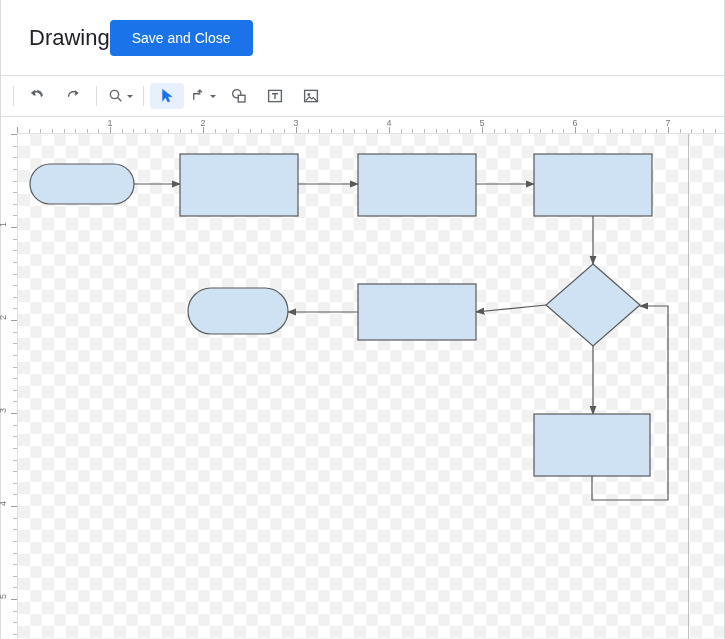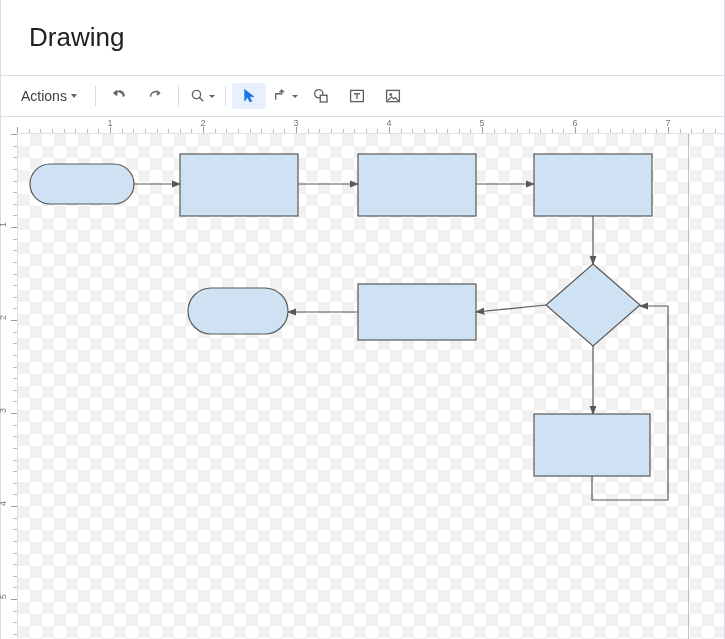--- a/index.html
+++ b/index.html
@@ -24,21 +24,21 @@
   
   .header {
     display: flex;
     align-items: center;
     height: 76px;
     padding: 0 28px;
     box-sizing: border-box;
     border-bottom: 1px solid #dadce0;
   }
   .title {
-    font-size: 26px;
+    font-size: 22px;
     color: #202124;
     flex: 0 0 auto;
   }
   .autosave {
     flex: 1 1 auto;
     font-size: 13px;
     color: #80868b;
     text-align: center;
   }
   .save-btn {
@@ -185,27 +185,24 @@
   }
   .margin-line.v { width:1px; top:0; bottom:0; }
 </style>
 </head>
 <body>
 
 <div class="dialog">
 
   <div class="header">
     <div class="title">Drawing</div>
+    <button class="save-btn">Save and Close</button>
   </div>
 
   <div class="toolbar">
-    <div class="actions-text">
-      <span>Actions</span>
-      <span class="caret"></span>
-    </div>
     <div class="tb-sep"></div>
 
     <div class="tb-btn">
       <svg class="icon" viewBox="0 0 24 24">
           <path d="M12 5c3 0 7 2 7 7M5 8l4-3-0 6z" fill="currentColor" stroke="currentColor" stroke-width="1.6" stroke-linejoin="round" fill-rule="evenodd"></path>
           <path d="M9 6c4 0 9 1 9 7" fill="none" stroke="currentColor" stroke-width="1.8"></path>
         </svg>
     </div>
     <div class="tb-btn">
       <svg class="icon" viewBox="0 0 24 24">

